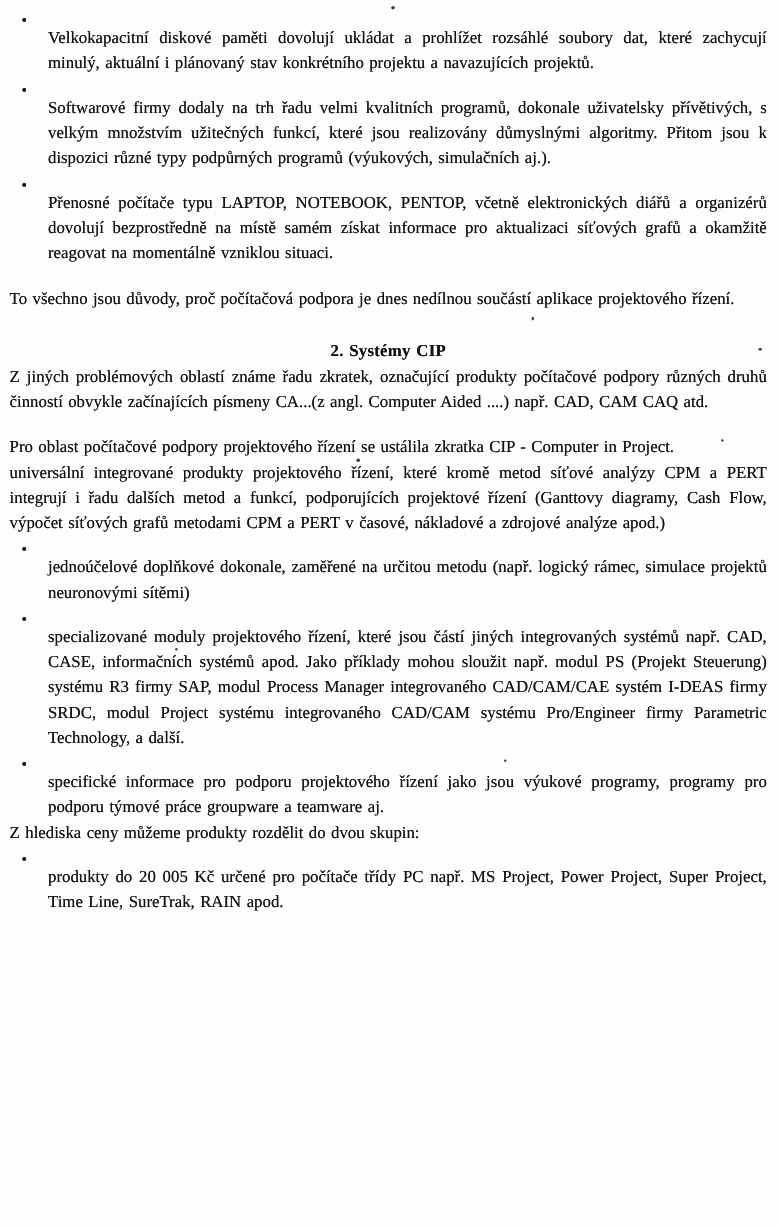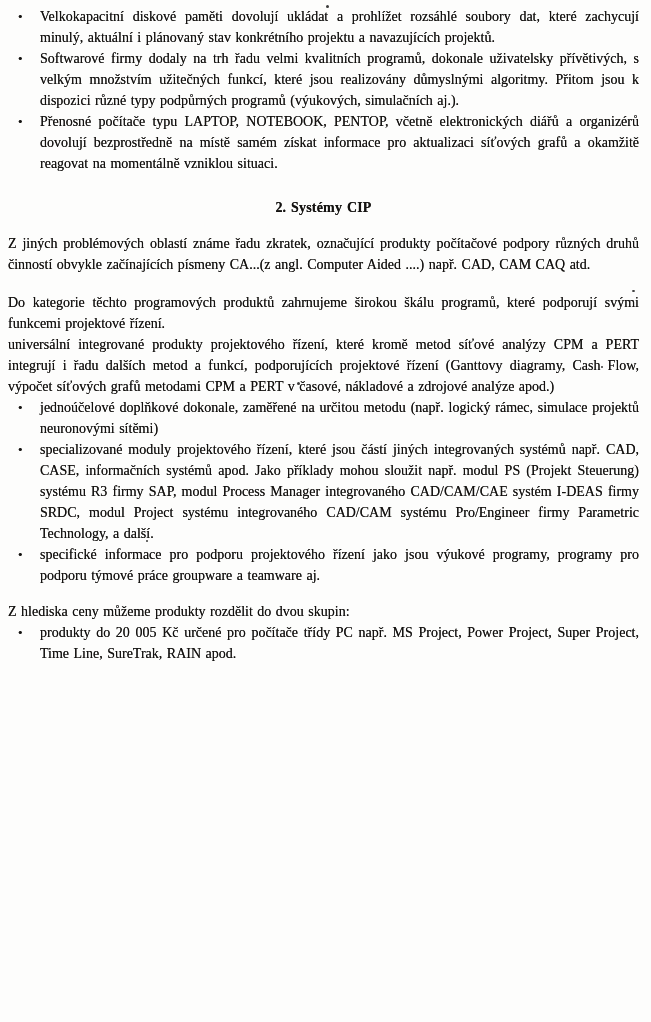--- a/index.html
+++ b/index.html
@@ -20,21 +20,21 @@
   }
   .block {
     font-size: 14px;
     line-height: 21px;
     text-align: justify;
     word-spacing: 1px;
     text-shadow: 0 0 0.5px rgba(10,10,10,0.75);
     margin: 0;
   }
   .gap     { margin-top: 17px; }
-  .gap-sm  { margin-top: 15px; }
+  .gap-sm  { }
   .gap-lg  { margin-top: 23px; }
   .heading {
     font-weight: bold;
     text-align: center;
     letter-spacing: 0.2px;
   }
   .bullet {
     display: flex;
     align-items: flex-start;
   }
@@ -42,20 +42,21 @@
     flex: 0 0 32px;
     box-sizing: border-box;
     padding-left: 10px;
     text-align: left;
     font-size: 13px;
     line-height: 21px;
   }
   .bullet .btext {
     flex: 1 1 auto;
     display: block;
+    margin-top: 16px;
   }
   
   .speck {
     position: absolute;
     background: #3a3a3a;
     border-radius: 50%;
   }
   .speck.s1 { left: 326px; top: 5px;   width: 3px; height: 3px; }
   .speck.s2 { left: 443px; top: 264px; width: 2px; height: 3px; }
   .speck.s3 { left: 632px; top: 290px; width: 3px; height: 2px; }
@@ -77,27 +78,28 @@
   <div class="block bullet">
     <span class="dot">•</span>
     <span class="btext">Softwarové firmy dodaly na trh řadu velmi kvalitních programů, dokonale uživatelsky přívětivých, s velkým množstvím užitečných funkcí, které jsou realizovány důmyslnými algoritmy. Přitom jsou k dispozici různé typy podpůrných programů (výukových, simulačních aj.).</span>
   </div>
 
   <div class="block bullet">
     <span class="dot">•</span>
     <span class="btext">Přenosné počítače typu LAPTOP, NOTEBOOK, PENTOP, včetně elektronických diářů a organizérů dovolují bezprostředně na místě samém získat informace pro aktualizaci síťových grafů a okamžitě reagovat na momentálně vzniklou situaci.</span>
   </div>
 
+  <p class="block gap">To všechno jsou důvody, proč počítačová podpora je dnes nedílnou součástí aplikace projektového řízení.</p>
 
   <p class="block heading gap-lg">2. Systémy CIP</p>
 
   <p class="block gap-sm">Z jiných problémových oblastí známe řadu zkratek, označující produkty počítačové podpory různých druhů činností obvykle začínajících písmeny CA...(z angl. Computer Aided ....) např. CAD, CAM CAQ atd.</p>
 
+  <p class="block gap">Pro oblast počítačové podpory projektového řízení se ustálila zkratka CIP - Computer in Project.</p>
 
-  <p class="block gap">Do kategorie těchto programových produktů zahrnujeme širokou škálu programů, které podporují svými funkcemi projektové řízení.</p>
 
 
   <p class="block">universální integrované produkty projektového řízení, které kromě metod síťové analýzy CPM a PERT integrují i řadu dalších metod a funkcí, podporujících projektové řízení (Ganttovy diagramy, Cash Flow, výpočet síťových grafů metodami CPM a PERT v časové, nákladové a zdrojové analýze apod.)</p>
 
 
   <div class="block bullet">
     <span class="dot">•</span>
     <span class="btext">jednoúčelové doplňkové dokonale, zaměřené na určitou metodu (např. logický rámec, simulace projektů neuronovými sítěmi)</span>
   </div>
 

